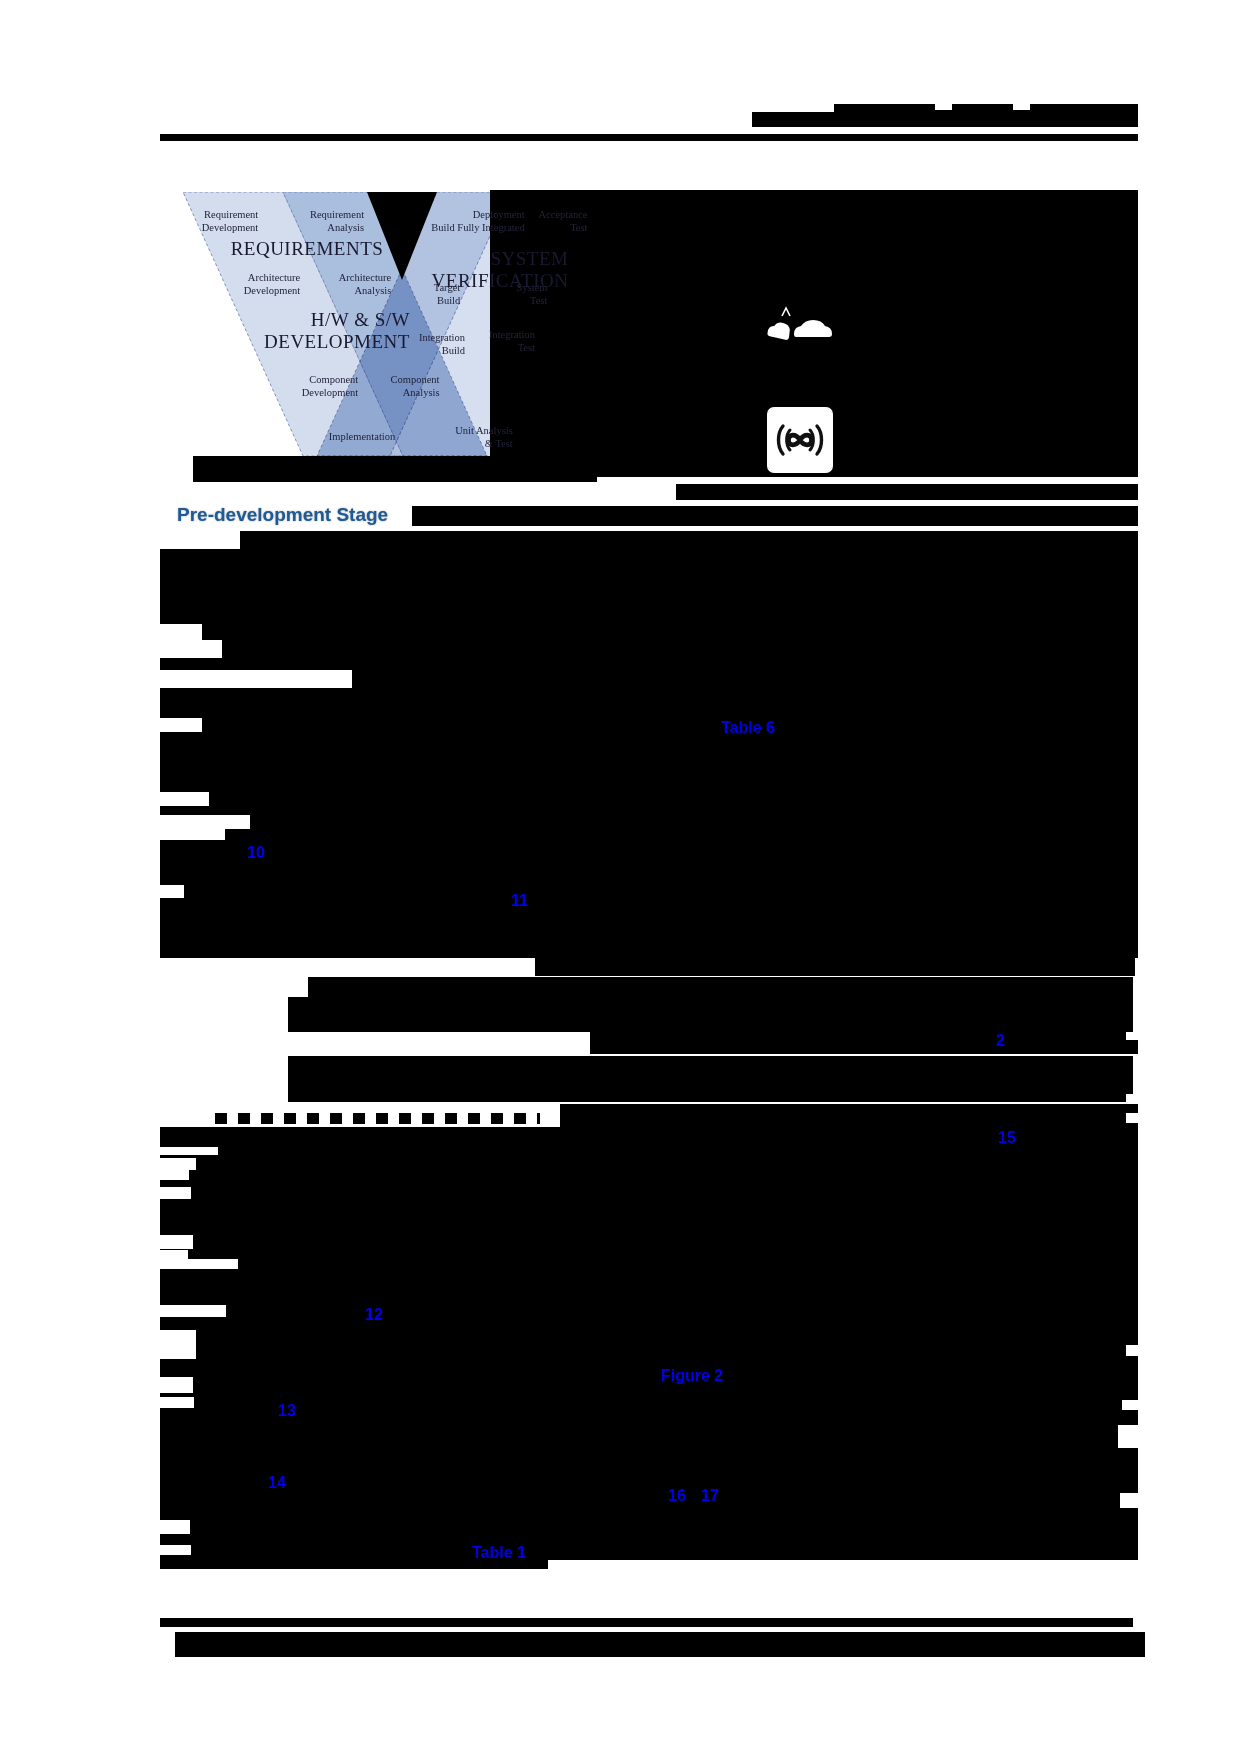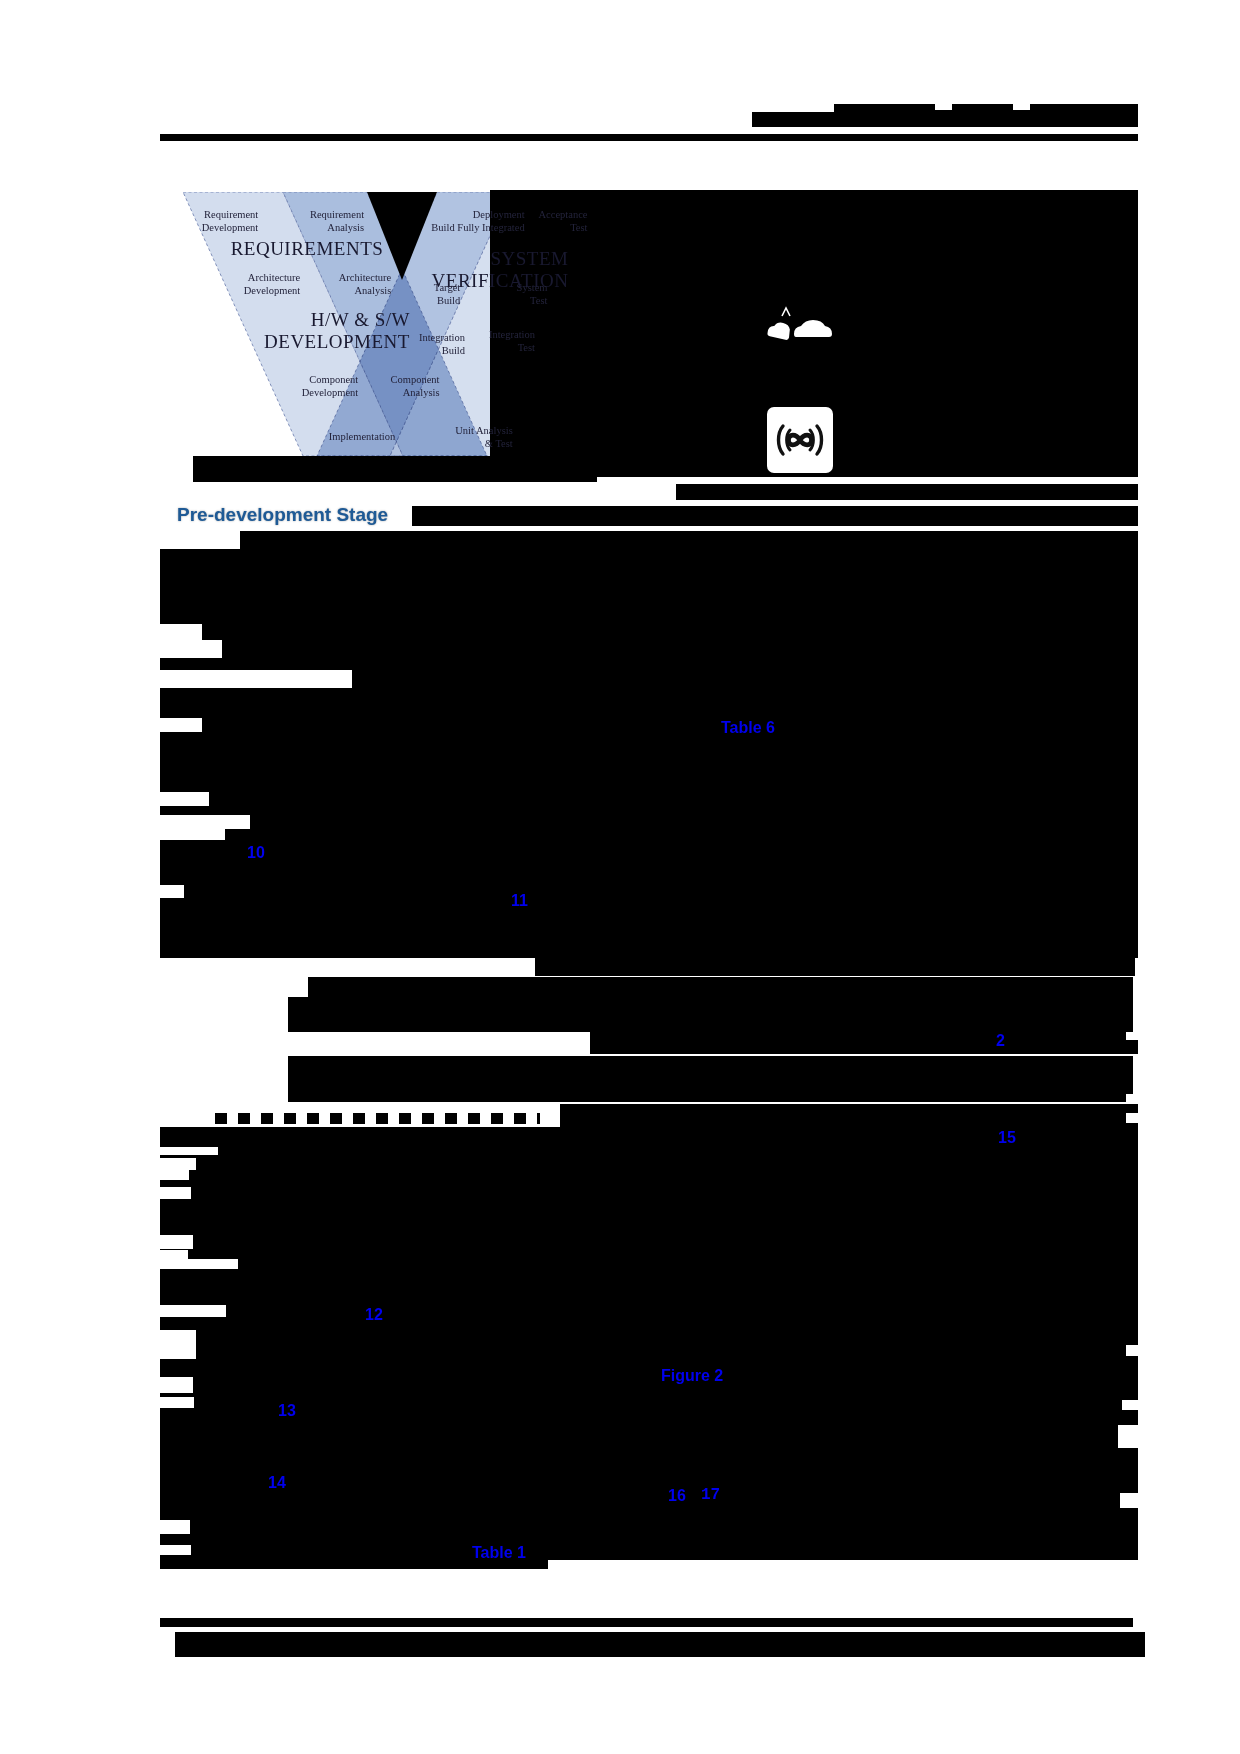--- a/index.html
+++ b/index.html
@@ -154,19 +154,19 @@
   <a class="plink" style="left:721px;top:719px;">Table 6</a>
   <a class="plink" style="left:247px;top:844px;">10</a>
   <a class="plink" style="left:511px;top:892px;">11</a>
   <a class="plink" style="left:996px;top:1032px;">2</a>
   <a class="plink" style="left:998px;top:1129px;">15</a>
   <a class="plink" style="left:365px;top:1306px;">12</a>
   <a class="plink" style="left:661px;top:1367px;">Figure 2</a>
   <a class="plink" style="left:278px;top:1402px;">13</a>
   <a class="plink" style="left:268px;top:1474px;">14</a>
   <a class="plink" style="left:668px;top:1487px;">16</a>
-  <a class="plink" style="left:701px;top:1487px;font-family:Liberation Mono, monospace;">17</a>
+  <a class="plink" style="left:701px;top:1487px;">17</a>
   <a class="plink" style="left:460px;top:1544px;margin-left:12px;">Table 1</a>
 
   <div class="rule" style="left:160px;top:1618px;width:973px;height:9px;"></div>
   <div class="rd" style="left:175px;top:1632px;width:970px;height:25px;"></div>
 
 </div>
 
 </body></html>

